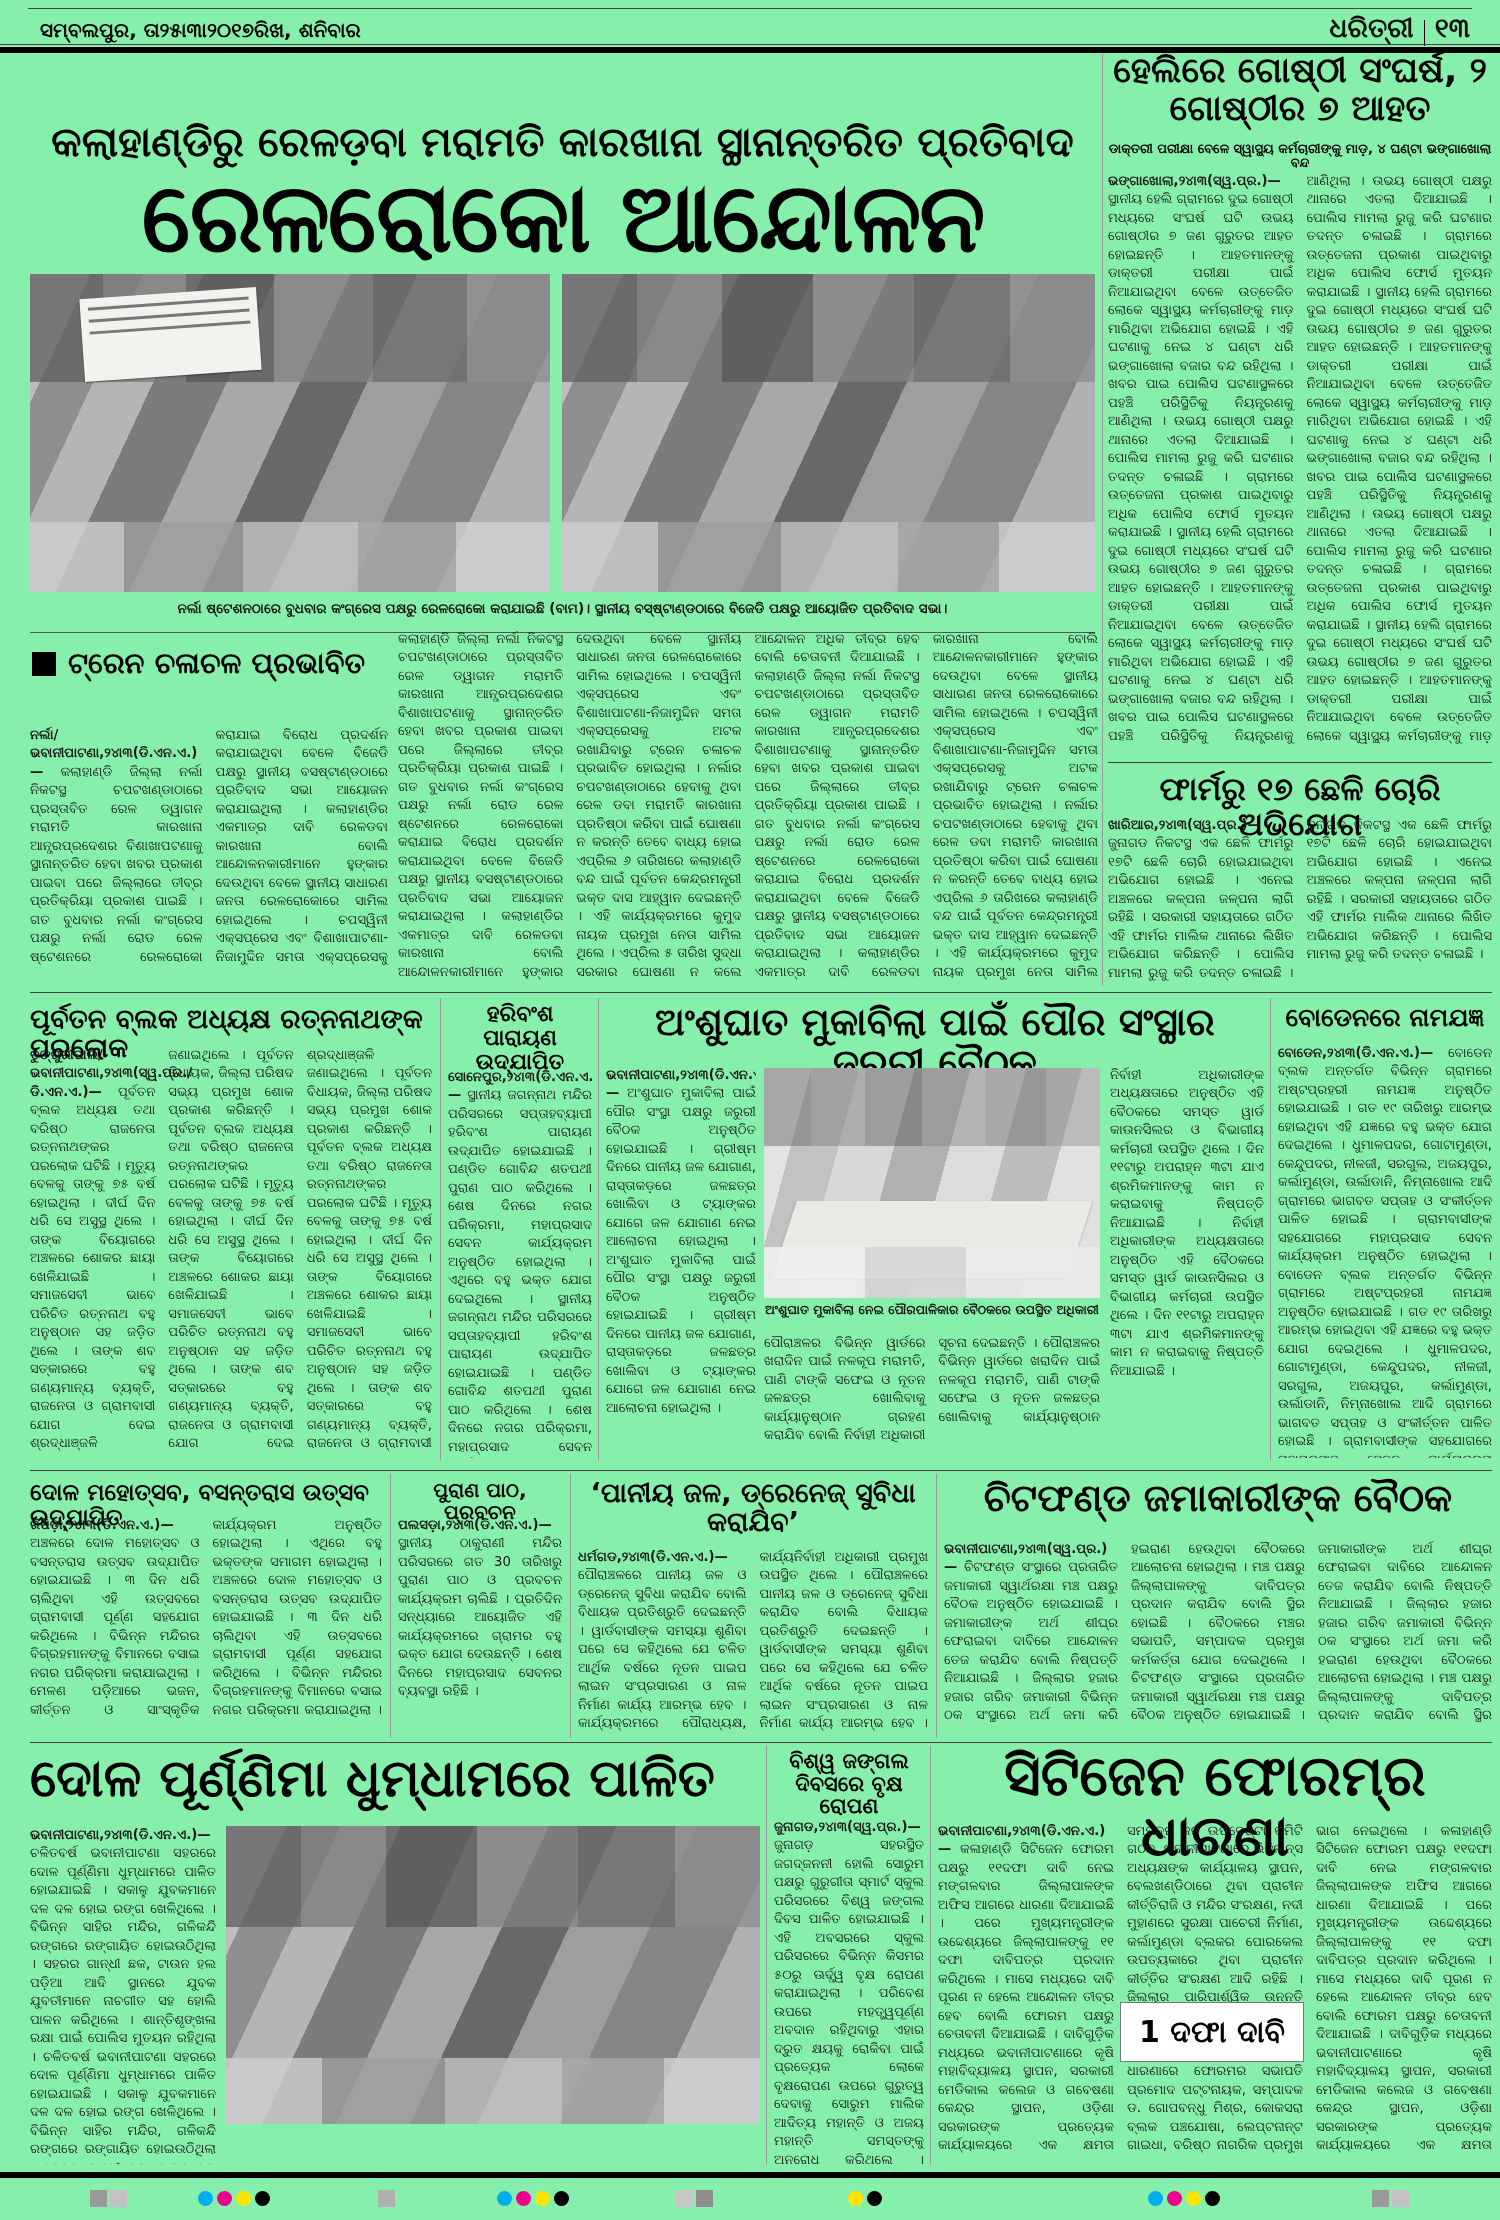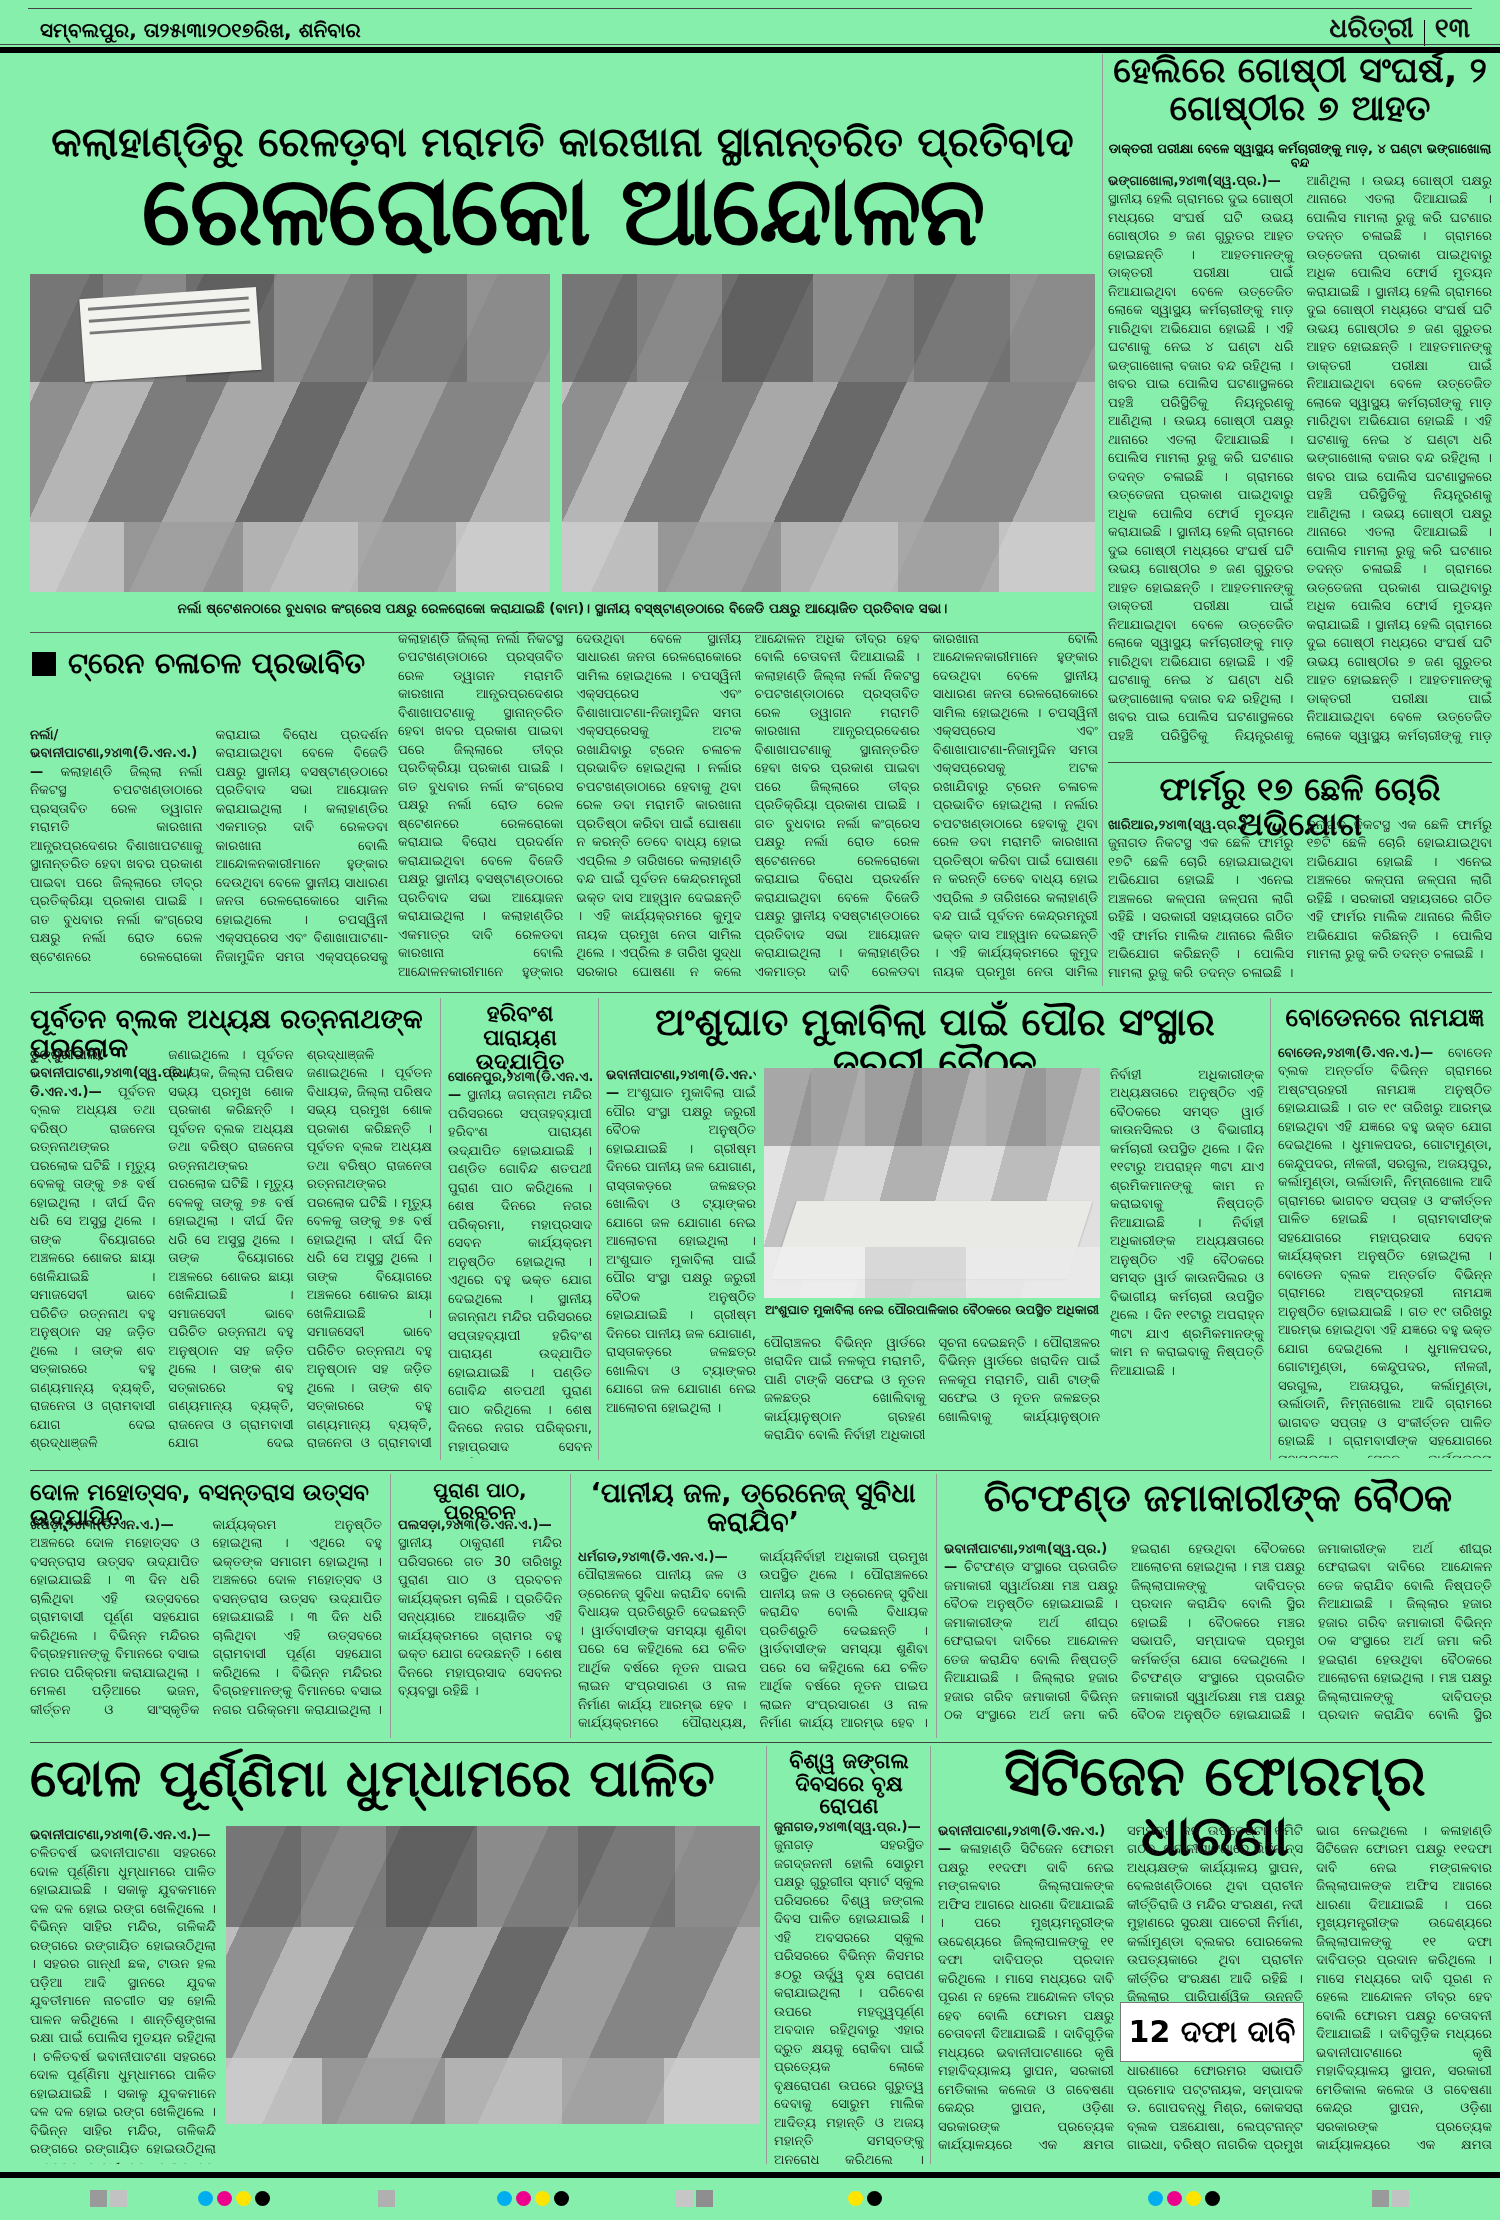--- a/index.html
+++ b/index.html
@@ -57,21 +57,21 @@
   <div class="abs masthead" style="left:40px;top:18px;">
     <span>ସମ୍ବଲପୁର, ତା୨୫ା୩ା୨୦୧୭ରିଖ, ଶନିବାର</span>
   </div>
   <div class="abs" style="right:30px;top:12px;text-align:center;">
     <span class="brand">ଧରିତ୍ରୀ</span><span class="brand-sep"></span><span class="pageno">୧୩</span>
   </div>
   <div class="abs hrule" style="left:0;top:44px;width:1500px;"></div>
   <div class="abs hrule-heavy" style="left:0;top:47px;width:1500px;"></div>
 
   <div class="abs hl" style="left:30px;top:120px;width:1065px;font-size:41px;">କଲାହାଣ୍ଡିରୁ ରେଳଡ଼ବା ମରାମତି କାରଖାନା ସ୍ଥାନାନ୍ତରିତ ପ୍ରତିବାଦ</div>
-  <div class="abs hl" style="left:30px;top:160px;width:1065px;font-size:96px;letter-spacing:-2px;">ରେଳରୋକୋ ଆନ୍ଦୋଳନ</div>
+  <div class="abs hl" style="left:30px;top:167px;width:1065px;font-size:96px;letter-spacing:-2px;">ରେଳରୋକୋ ଆନ୍ଦୋଳନ</div>
 
   <div class="abs photo" style="left:30px;top:274px;width:520px;height:318px;">
     <div class="banner">
         <i></i>
         <i></i>
         <i></i>
       </div>
   </div>
   <div class="abs photo" style="left:562px;top:274px;width:533px;height:318px;"></div>
 
@@ -200,21 +200,21 @@
     <span>ଜୁନାଗଡ଼ ସହରସ୍ଥିତ ଜଗଦ୍ଜନନୀ ହୋଲି ସୋରୁମ ପକ୍ଷରୁ ଗୁରୁଗୀତା ସ୍ମାର୍ଟ ସ୍କୁଲ ପରିସରରେ ବିଶ୍ୱ ଜଙ୍ଗଲ ଦିବସ ପାଳିତ ହୋଇଯାଇଛି । ଏହି ଅବସରରେ ସ୍କୁଲ ପରିସରରେ ବିଭିନ୍ନ କିସମର ୫୦ରୁ ଊର୍ଦ୍ଧ୍ୱ ବୃକ୍ଷ ରୋପଣ କରାଯାଇଥିଲା । ପରିବେଶ ଉପରେ ମହତ୍ତ୍ୱପୂର୍ଣ୍ଣ ଅବଦାନ ରହିଥିବାରୁ ଏହାର ଦ୍ରୁତ କ୍ଷୟକୁ ରୋକିବା ପାଇଁ ପ୍ରତ୍ୟେକ ଲୋକେ ବୃକ୍ଷରୋପଣ ଉପରେ ଗୁରୁତ୍ୱ ଦେବାକୁ ସୋରୁମ ମାଲିକ ଆଦିତ୍ୟ ମହାନ୍ତି ଓ ଅଜୟ ମହାନ୍ତି ସମସ୍ତଙ୍କୁ ଅନୁରୋଧ କରିଥିଲେ । ବିଦ୍ୟାଳୟ ପରିଚାଳକ ଦେବେନ୍ଦ୍ର ବିଶିଙ୍କ ସମେତ ସମାଜସେବୀ ଦିପକ ରଞ୍ଜନ ସାହୁ ଓ ସମସ୍ତ କର୍ମଚାରୀ ଉପସ୍ଥିତ ରହିଥିଲେ । ବୃକ୍ଷ ରୋପଣରେ ସ୍ୱେଚ୍ଛାସେବୀ ନରେନ୍ଦ୍ର କ୍ଷିତା, ସଞ୍ଜୀବ ଦାଶ, ରବି ସୁନାନୀ, ପ୍ରଭାକର ସେଠୀ ପ୍ରମୁଖ ବୃକ୍ଷ ରୋପଣ କରି ଏଥିରେ ସହଯୋଗ କରିଥିଲେ ।</span>
   </div>
 
   <div class="abs vrule" style="left:930px;top:1746px;height:418px;"></div>
 
   <div class="abs hl" style="left:938px;top:1746px;width:554px;font-size:56px;">ସିଟିଜେନ ଫୋରମ୍‌ର ଧାରଣା</div>
   <div class="abs body-txt c3" style="left:938px;top:1822px;width:554px;height:342px;">
     <b class="byline">ଭବାନୀପାଟଣା,୨୪ା୩(ଡି.ଏନ.ଏ.)—</b>
     <span>କଳାହାଣ୍ଡି ସିଟିଜେନ ଫୋରମ ପକ୍ଷରୁ ୧୧ଦଫା ଦାବି ନେଇ ମଙ୍ଗଳବାର ଜିଲ୍ଲାପାଳଙ୍କ ଅଫିସ ଆଗରେ ଧାରଣା ଦିଆଯାଇଛି । ପରେ ମୁଖ୍ୟମନ୍ତ୍ରୀଙ୍କ ଉଦ୍ଦେଶ୍ୟରେ ଜିଲ୍ଲାପାଳଙ୍କୁ ୧୧ ଦଫା ଦାବିପତ୍ର ପ୍ରଦାନ କରିଥିଲେ । ମାସେ ମଧ୍ୟରେ ଦାବି ପୂରଣ ନ ହେଲେ ଆନ୍ଦୋଳନ ତୀବ୍ର ହେବ ବୋଲି ଫୋରମ ପକ୍ଷରୁ ଚେତାବନୀ ଦିଆଯାଇଛି । ଦାବିଗୁଡ଼ିକ ମଧ୍ୟରେ ଭବାନୀପାଟଣାରେ କୃଷି ମହାବିଦ୍ୟାଳୟ ସ୍ଥାପନ, ସରକାରୀ ମେଡିକାଲ କଲେଜ ଓ ଗବେଷଣା କେନ୍ଦ୍ର ସ୍ଥାପନ, ଓଡ଼ିଶା ସରକାରଙ୍କ ପ୍ରତ୍ୟେକ କାର୍ଯ୍ୟାଳୟରେ ଏକ କ୍ଷମତା ସମ୍ପନ୍ନ ଜନ ଉପଦେଷ୍ଟା କମିଟି ଗଠନ, ଭବାନୀପାଟଣାରେ ଭିଜିଲାନ୍ସ ଅଧ୍ୟକ୍ଷଙ୍କ କାର୍ଯ୍ୟାଳୟ ସ୍ଥାପନ, ବେଲଖଣ୍ଡିଠାରେ ଥିବା ପ୍ରାଚୀନ କୀର୍ତ୍ତିରାଜି ଓ ମନ୍ଦିର ସଂରକ୍ଷଣ, ନଦୀ ମୁହାଣରେ ସୁରକ୍ଷା ପାଚେରୀ ନିର୍ମାଣ, କର୍ଲାମୁଣ୍ଡା ବ୍ଲକର ପୋରକେଲ ଉପତ୍ୟକାରେ ଥିବା ପ୍ରାଚୀନ କୀର୍ତ୍ତିର ସଂରକ୍ଷଣ ଆଦି ରହିଛି । ଜିଲ୍ଲାର ପାରିପାର୍ଶ୍ୱିକ ଉନ୍ନତି ନିମନ୍ତେ ବିଭିନ୍ନ ବର୍ଗର ଲୋକଙ୍କୁ ନେଇ ଗଠିତ ଏହି ଫୋରମ ସେବା କାର୍ଯ୍ୟରେ ନିୟୋଜିତ ରହି ଆସିଛି । ଧାରଣାରେ ଫୋରମର ସଭାପତି ପ୍ରମୋଦ ପଟ୍ଟନାୟକ, ସମ୍ପାଦକ ଡ. ଗୋପବନ୍ଧୁ ମିଶ୍ର, କୋକସରା ବ୍ଲକ ପଞ୍ଚଯୋଷା, ଲେପ୍ଟନାନ୍ଟ ଗାଇଧା, ବରିଷ୍ଠ ନାଗରିକ ପ୍ରମୁଖ ଭାଗ ନେଇଥିଲେ । କଳାହାଣ୍ଡି ସିଟିଜେନ ଫୋରମ ପକ୍ଷରୁ ୧୧ଦଫା ଦାବି ନେଇ ମଙ୍ଗଳବାର ଜିଲ୍ଲାପାଳଙ୍କ ଅଫିସ ଆଗରେ ଧାରଣା ଦିଆଯାଇଛି । ପରେ ମୁଖ୍ୟମନ୍ତ୍ରୀଙ୍କ ଉଦ୍ଦେଶ୍ୟରେ ଜିଲ୍ଲାପାଳଙ୍କୁ ୧୧ ଦଫା ଦାବିପତ୍ର ପ୍ରଦାନ କରିଥିଲେ । ମାସେ ମଧ୍ୟରେ ଦାବି ପୂରଣ ନ ହେଲେ ଆନ୍ଦୋଳନ ତୀବ୍ର ହେବ ବୋଲି ଫୋରମ ପକ୍ଷରୁ ଚେତାବନୀ ଦିଆଯାଇଛି । ଦାବିଗୁଡ଼ିକ ମଧ୍ୟରେ ଭବାନୀପାଟଣାରେ କୃଷି ମହାବିଦ୍ୟାଳୟ ସ୍ଥାପନ, ସରକାରୀ ମେଡିକାଲ କଲେଜ ଓ ଗବେଷଣା କେନ୍ଦ୍ର ସ୍ଥାପନ, ଓଡ଼ିଶା ସରକାରଙ୍କ ପ୍ରତ୍ୟେକ କାର୍ଯ୍ୟାଳୟରେ ଏକ କ୍ଷମତା ସମ୍ପନ୍ନ ଜନ ଉପଦେଷ୍ଟା କମିଟି ଗଠନ, ଭବାନୀପାଟଣାରେ ଭିଜିଲାନ୍ସ ଅଧ୍ୟକ୍ଷଙ୍କ କାର୍ଯ୍ୟାଳୟ ସ୍ଥାପନ, ବେଲଖଣ୍ଡିଠାରେ ଥିବା ପ୍ରାଚୀନ କୀର୍ତ୍ତିରାଜି ଓ ମନ୍ଦିର ସଂରକ୍ଷଣ, ନଦୀ ମୁହାଣରେ ସୁରକ୍ଷା ପାଚେରୀ ନିର୍ମାଣ, କର୍ଲାମୁଣ୍ଡା ବ୍ଲକର ପୋରକେଲ ଉପତ୍ୟକାରେ ଥିବା ପ୍ରାଚୀନ କୀର୍ତ୍ତିର ସଂରକ୍ଷଣ ଆଦି ରହିଛି । ଜିଲ୍ଲାର ପାରିପାର୍ଶ୍ୱିକ ଉନ୍ନତି ନିମନ୍ତେ ବିଭିନ୍ନ ବର୍ଗର ଲୋକଙ୍କୁ ନେଇ ଗଠିତ ଏହି ଫୋରମ ସେବା କାର୍ଯ୍ୟରେ ନିୟୋଜିତ ରହି ଆସିଛି । ଧାରଣାରେ ଫୋରମର ସଭାପତି ପ୍ରମୋଦ ପଟ୍ଟନାୟକ, ସମ୍ପାଦକ ଡ. ଗୋପବନ୍ଧୁ ମିଶ୍ର, କୋକସରା ବ୍ଲକ ପଞ୍ଚଯୋଷା, ଲେପ୍ଟନାନ୍ଟ ଗାଇଧା, ବରିଷ୍ଠ ନାଗରିକ ପ୍ରମୁଖ ଭାଗ ନେଇଥିଲେ ।</span>
   </div>
-  <div class="abs demand-box" style="left:1120px;top:2002px;width:182px;height:58px;">12 ଦଫା ଦାବି</div>
+  <div class="abs demand-box" style="left:1120px;top:2002px;width:182px;height:58px;">1 ଦଫା ଦାବି</div>
 
   <div class="abs hrule-heavy" style="left:0;top:2172px;width:1500px;"></div>
   <div class="abs" style="left:0;top:2188px;width:1500px;height:26px;">
     <span class="abs" style="left:90px;top:2px;"><span class="footer-sq" style="background:#9a9a9a;"></span><span class="footer-sq" style="background:#c2c2c2;"></span></span>
     <span class="abs" style="left:198px;top:3px;"><span class="footer-dot" style="background:#00aeef;"></span><span class="footer-dot" style="background:#ec008c;"></span><span class="footer-dot" style="background:#ffe400;"></span><span class="footer-dot" style="background:#000;"></span></span>
     <span class="abs" style="left:378px;top:2px;"><span class="footer-sq" style="background:#b0b0b0;"></span></span>
     <span class="abs" style="left:497px;top:3px;"><span class="footer-dot" style="background:#00aeef;"></span><span class="footer-dot" style="background:#ec008c;"></span><span class="footer-dot" style="background:#ffe400;"></span><span class="footer-dot" style="background:#000;"></span></span>
     <span class="abs" style="left:676px;top:2px;"><span class="footer-sq" style="background:#c6c6c6;"></span><span class="footer-sq" style="background:#8e8e8e;"></span></span>
     <span class="abs" style="left:848px;top:3px;"><span class="footer-dot" style="background:#ffe400;"></span><span class="footer-dot" style="background:#000;"></span></span>
     <span class="abs" style="left:1148px;top:3px;"><span class="footer-dot" style="background:#00aeef;"></span><span class="footer-dot" style="background:#ec008c;"></span><span class="footer-dot" style="background:#ffe400;"></span><span class="footer-dot" style="background:#000;"></span></span>

